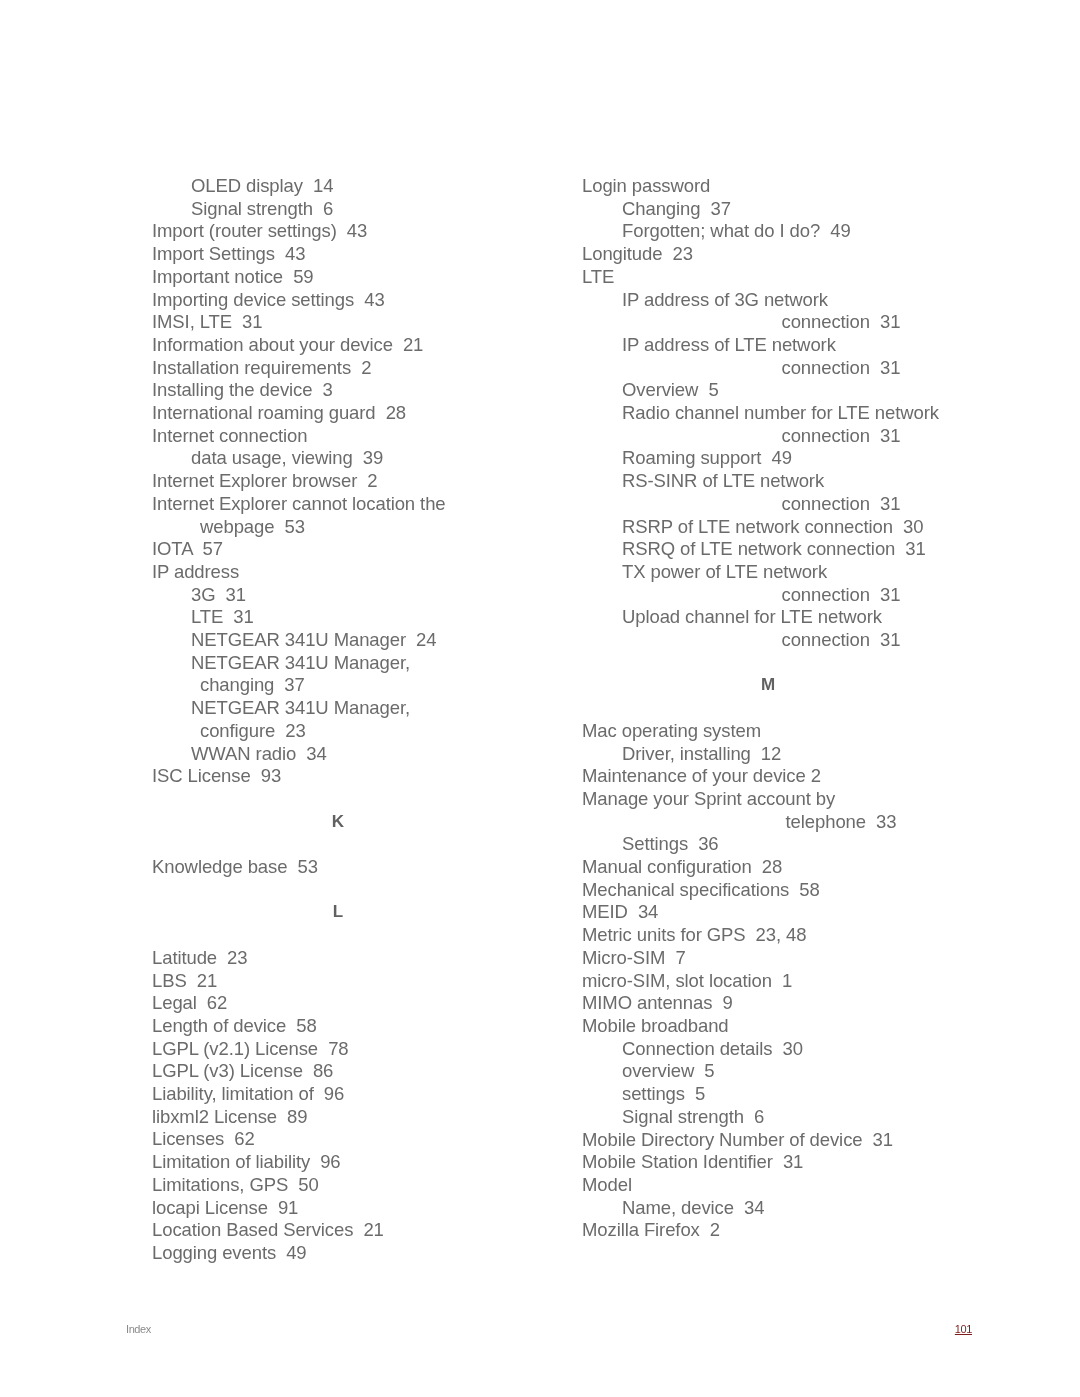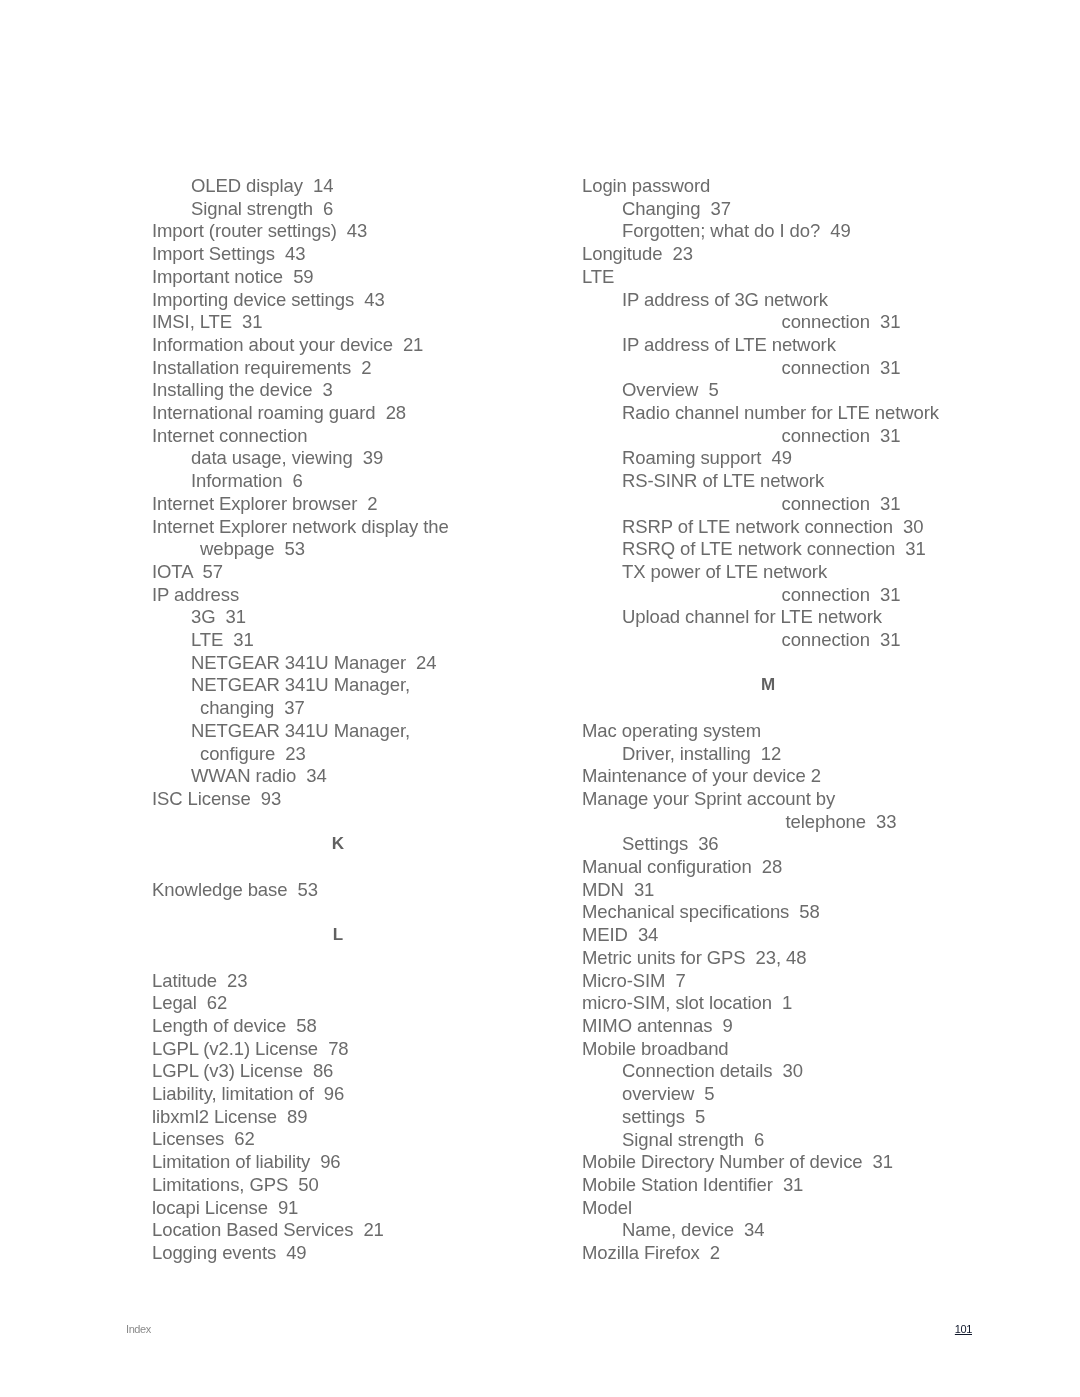--- a/index.html
+++ b/index.html
@@ -66,21 +66,21 @@
     right: 108px;
     top: 1300px;
     display: flex;
     justify-content: space-between;
     align-items: baseline;
     font-size: 11px;
     color: #8a8a8a;
     font-family: "Liberation Sans", sans-serif;
     letter-spacing: -0.4px;
   }
-  .footer .page-num { color: #0f172a; text-decoration: underline; }
+  .footer .page-num { color: #7f1d1d; text-decoration: underline; }
 </style>
 </head>
 <body>
 
 <div class="page">
 
   <div class="index-body">
     <div class="column left">
         <div class="entry lvl1">OLED display  14</div>
         <div class="entry lvl1">Signal strength  6</div>
@@ -88,39 +88,39 @@
         <div class="entry lvl0">Import Settings  43</div>
         <div class="entry lvl0">Important notice  59</div>
         <div class="entry lvl0">Importing device settings  43</div>
         <div class="entry lvl0">IMSI, LTE  31</div>
         <div class="entry lvl0">Information about your device  21</div>
         <div class="entry lvl0">Installation requirements  2</div>
         <div class="entry lvl0">Installing the device  3</div>
         <div class="entry lvl0">International roaming guard  28</div>
         <div class="entry lvl0">Internet connection</div>
         <div class="entry lvl1">data usage, viewing  39</div>
-        <div class="entry lvl1">Information  6</div>
         <div class="entry lvl0">Internet Explorer browser  2</div>
-        <div class="entry lvl0">Internet Explorer network display the</div>
+        <div class="entry lvl0">Internet Explorer cannot location the</div>
         <div class="entry lvl2">webpage  53</div>
         <div class="entry lvl0">IOTA  57</div>
         <div class="entry lvl0">IP address</div>
         <div class="entry lvl1">3G  31</div>
         <div class="entry lvl1">LTE  31</div>
         <div class="entry lvl1">NETGEAR 341U Manager  24</div>
         <div class="entry lvl1">NETGEAR 341U Manager,</div>
         <div class="entry lvl2">changing  37</div>
         <div class="entry lvl1">NETGEAR 341U Manager,</div>
         <div class="entry lvl2">configure  23</div>
         <div class="entry lvl1">WWAN radio  34</div>
         <div class="entry lvl0">ISC License  93</div>
         <div class="section-head">K</div>
         <div class="entry lvl0">Knowledge base  53</div>
         <div class="section-head">L</div>
         <div class="entry lvl0">Latitude  23</div>
+        <div class="entry lvl0">LBS  21</div>
         <div class="entry lvl0">Legal  62</div>
         <div class="entry lvl0">Length of device  58</div>
         <div class="entry lvl0">LGPL (v2.1) License  78</div>
         <div class="entry lvl0">LGPL (v3) License  86</div>
         <div class="entry lvl0">Liability, limitation of  96</div>
         <div class="entry lvl0">libxml2 License  89</div>
         <div class="entry lvl0">Licenses  62</div>
         <div class="entry lvl0">Limitation of liability  96</div>
         <div class="entry lvl0">Limitations, GPS  50</div>
         <div class="entry lvl0">locapi License  91</div>
@@ -150,21 +150,20 @@
         <div class="entry lvl1">Upload channel for LTE network</div>
         <div class="entry lvl2">connection  31</div>
         <div class="section-head">M</div>
         <div class="entry lvl0">Mac operating system</div>
         <div class="entry lvl1">Driver, installing  12</div>
         <div class="entry lvl0">Maintenance of your device 2</div>
         <div class="entry lvl0">Manage your Sprint account by</div>
         <div class="entry lvl2">telephone  33</div>
         <div class="entry lvl1">Settings  36</div>
         <div class="entry lvl0">Manual configuration  28</div>
-        <div class="entry lvl0">MDN  31</div>
         <div class="entry lvl0">Mechanical specifications  58</div>
         <div class="entry lvl0">MEID  34</div>
         <div class="entry lvl0">Metric units for GPS  23, 48</div>
         <div class="entry lvl0">Micro-SIM  7</div>
         <div class="entry lvl0">micro-SIM, slot location  1</div>
         <div class="entry lvl0">MIMO antennas  9</div>
         <div class="entry lvl0">Mobile broadband</div>
         <div class="entry lvl1">Connection details  30</div>
         <div class="entry lvl1">overview  5</div>
         <div class="entry lvl1">settings  5</div>

